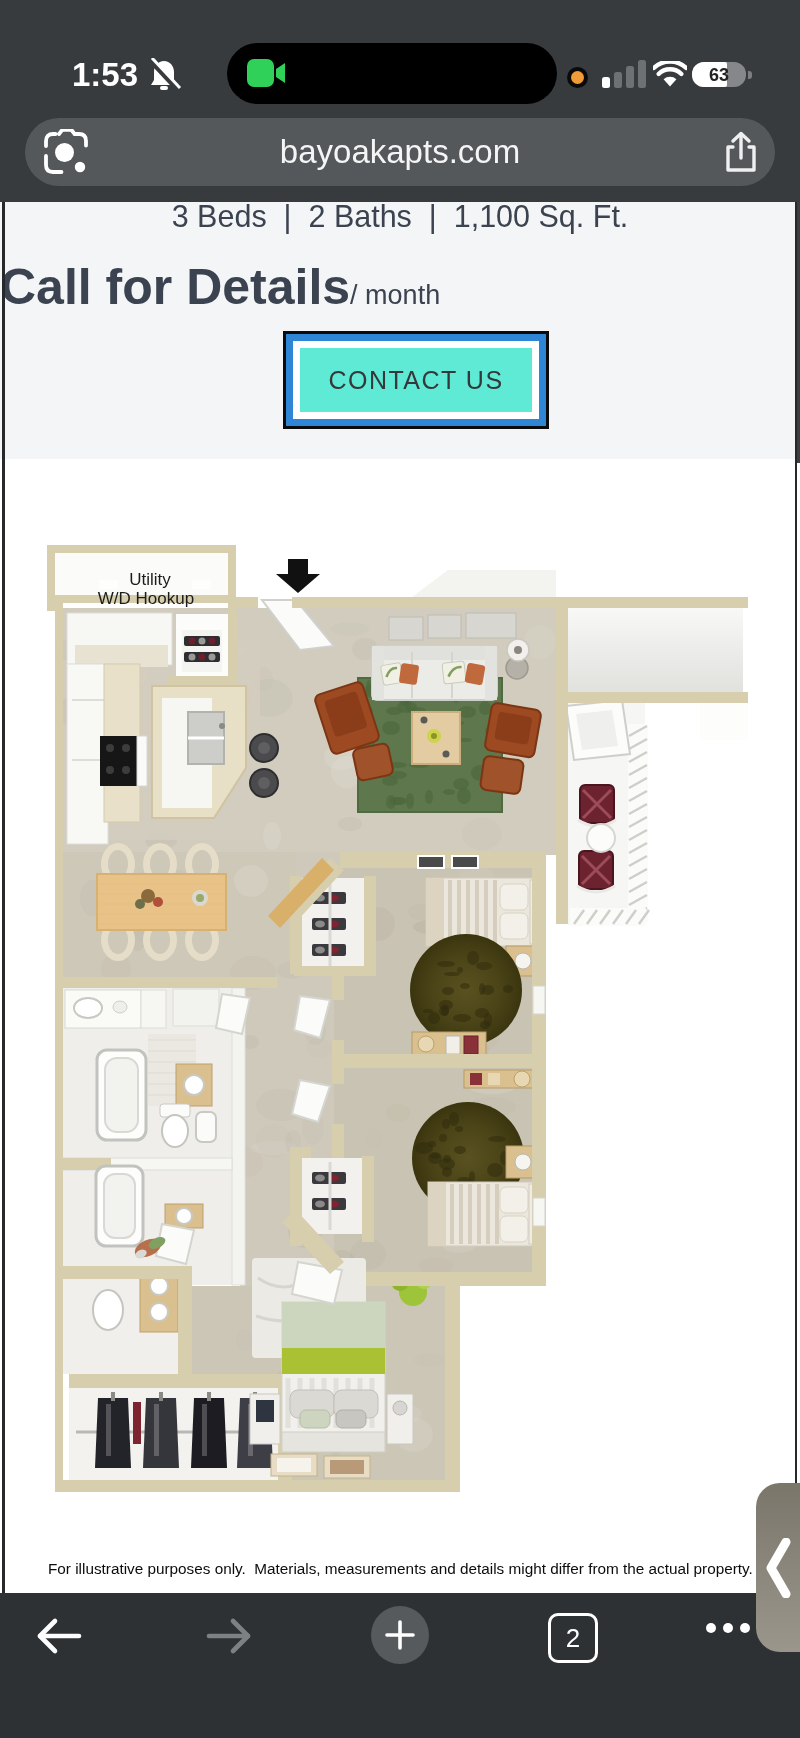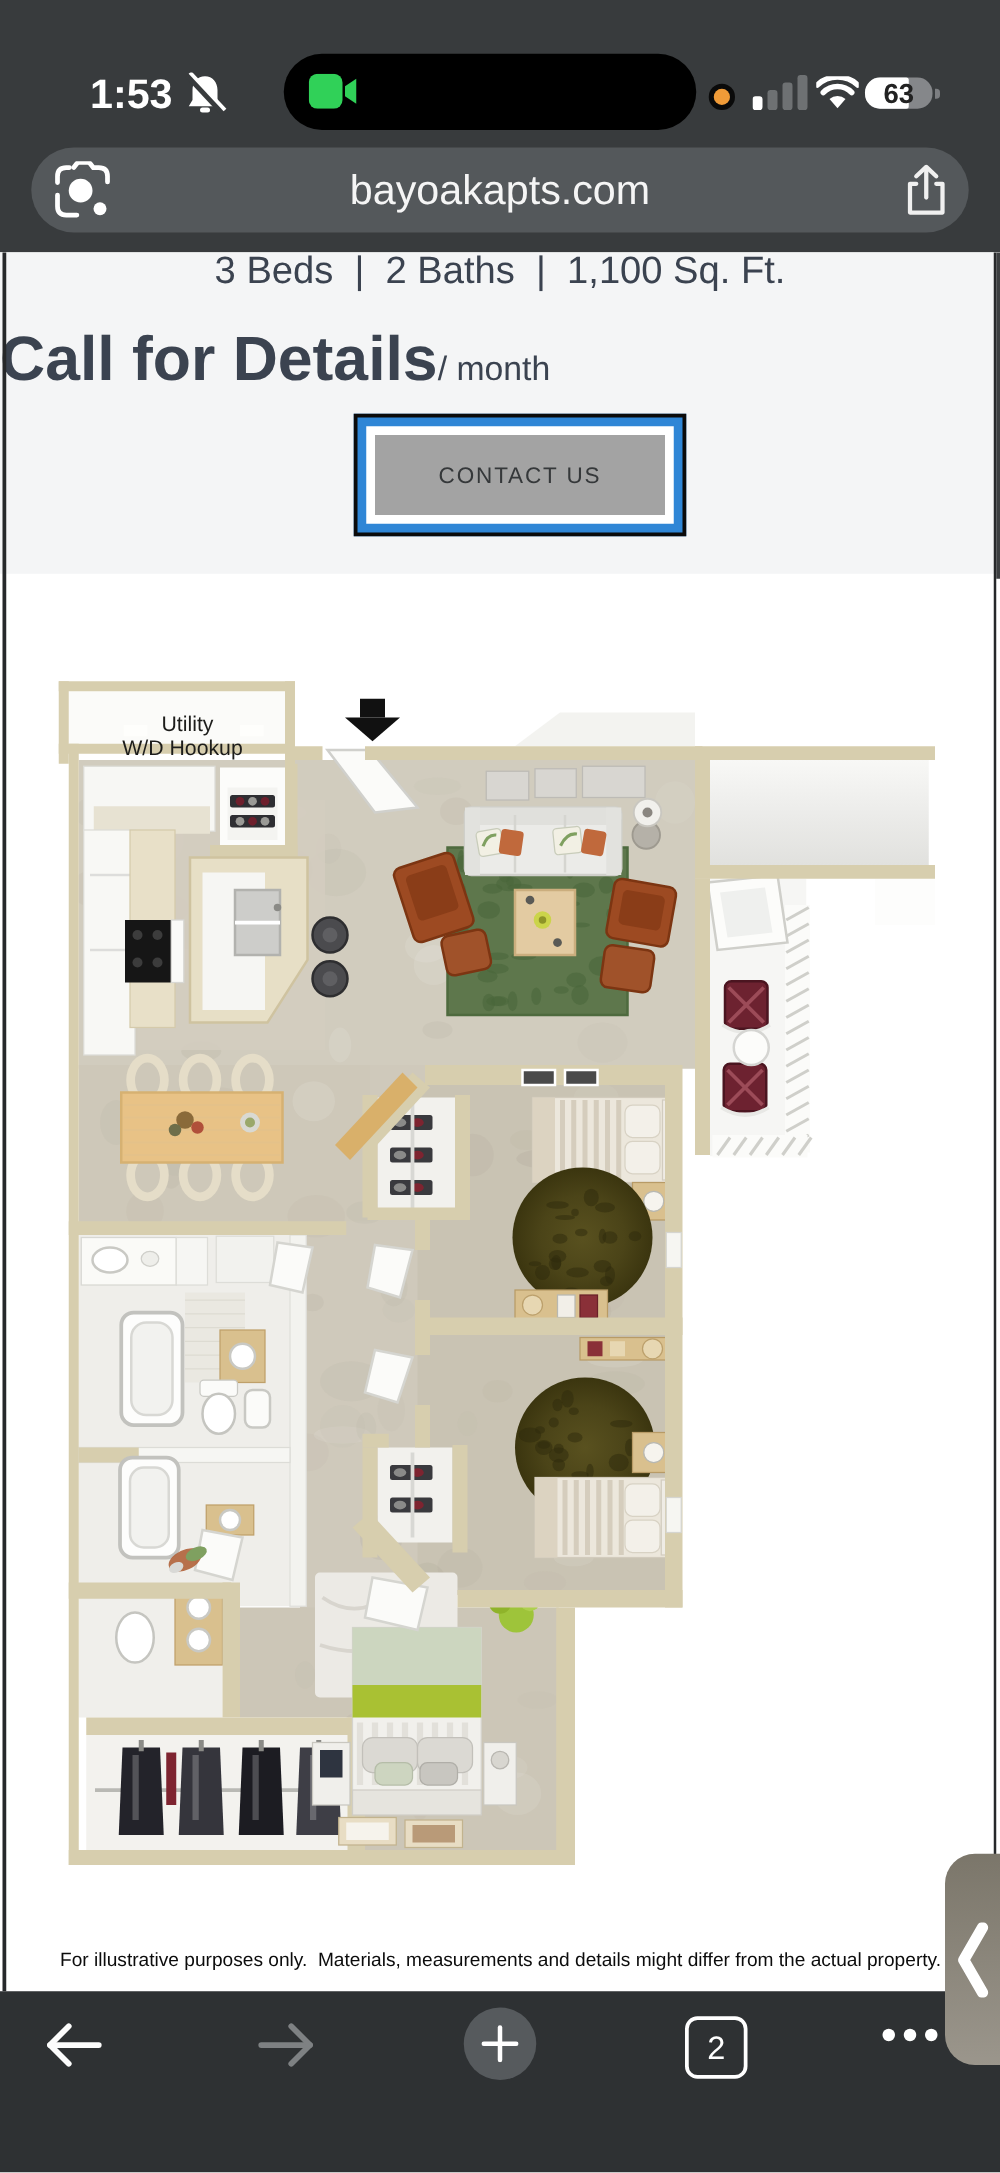--- a/index.html
+++ b/index.html
@@ -11,22 +11,22 @@
   .island{position:absolute;left:227px;top:27px;width:330px;height:61px;background:#000;border-radius:31px;}
   .urlbar{position:absolute;left:25px;top:118px;width:750px;height:68px;background:#54585b;border-radius:34px;}
   .urltext{position:absolute;left:0;top:15px;width:750px;text-align:center;color:#f5f5f5;font-size:33px;font-weight:400;}
   .content{position:absolute;left:0;top:202px;width:800px;height:1391px;background:#fff;}
   .hero{position:absolute;left:0;top:0;width:800px;height:257px;background:#f4f5f6;}
   .beds{position:absolute;left:0;top:0px;width:800px;text-align:center;color:#3b4350;font-size:30.5px;}
   .call{position:absolute;left:0;top:56px;width:740px;text-align:left;color:#3b4350;font-size:50px;font-weight:700;letter-spacing:0px;}
   .callsmall{font-size:27px;font-weight:400;letter-spacing:0;}
   .btn{position:absolute;left:283px;top:129px;width:260px;height:92px;background:#2f86d6;border:3px solid #0b0b0b;}
   .btn-in{position:absolute;left:7px;top:7px;right:7px;bottom:7px;background:#fff;}
-  .btn-core{position:absolute;left:7px;top:7px;right:7px;bottom:7px;background:#a3a3a3;
-            display:flex;align-items:center;justify-content:center;color:#35383a;font-size:18px;letter-spacing:1.5px;}
+  .btn-core{position:absolute;left:7px;top:7px;right:7px;bottom:7px;background:#5eead4;
+            display:flex;align-items:center;justify-content:center;color:#35383a;font-size:25px;letter-spacing:1.5px;}
   .edgeL{position:absolute;left:2px;top:202px;width:2.5px;height:1391px;background:#26282a;}
   .edgeR{position:absolute;left:795px;top:202px;width:2px;height:1391px;background:#26282a;}
   .scrollthumb{position:absolute;left:797px;top:202px;width:3px;height:261px;background:#3c3f41;}
   .disclaimer{position:absolute;left:48px;top:1334px;color:#0c0c0c;font-size:15.3px;white-space:nowrap;margin-top:24px;}
   .toolbar{position:absolute;left:0;top:1593px;width:800px;height:145px;background:#2e3133;}
   .sidetab{position:absolute;left:756px;top:1483px;width:44px;height:169px;border-radius:24px 0 0 24px;
            background:linear-gradient(#7b766a,#9b968c);}
 </style>
 </head>
 <body>
@@ -52,21 +52,21 @@
       <rect x="24" y="6" width="8" height="22" rx="2.5" fill="#6e7173"></rect>
       <rect x="36" y="0" width="8" height="28" rx="2.5" fill="#6e7173"></rect>
     </svg>
     <svg style="position:absolute;left:653px;top:45px" width="34" height="26" viewBox="0 0 34 26">
       <path d="M17 25.5 L10.6 18.2 A9.5 9.5 0 0 1 23.4 18.2 Z" fill="#fff"></path>
       <path d="M5.6 13.0 A16 16 0 0 1 28.4 13.0" fill="none" stroke="#fff" stroke-width="4.4" stroke-linecap="round"></path>
       <path d="M0.8 7 A23.5 23.5 0 0 1 33.2 7" fill="none" stroke="#fff" stroke-width="4.4" stroke-linecap="round"></path>
     </svg>
     <div style="position:absolute;left:692px;top:46px;width:54px;height:25px;border-radius:12px;background:#85878a;"></div>
     <div style="position:absolute;left:692px;top:46px;width:35px;height:25px;border-radius:12px 2px 2px 12px;background:#fff;"></div>
-    <div style="position:absolute;left:692px;top:46px;width:54px;height:25px;text-align:center;color:#222;font-size:22px;font-weight:700;line-height:26px;">63</div>
+    <div style="position:absolute;left:692px;top:46px;width:54px;height:25px;text-align:center;color:#222;font-size:18px;font-weight:700;line-height:26px;">63</div>
     <div style="position:absolute;left:748px;top:55px;width:4px;height:8px;border-radius:0 3px 3px 0;background:#7c7e81;"></div>
   </div>
   <div class="urlbar">
     <div class="urltext">bayoakapts.com</div>
     <svg style="position:absolute;left:17px;top:11px" width="48" height="48" viewBox="0 0 48 48">
       <g fill="none" stroke="#fff" stroke-width="3.8" stroke-linecap="round">
         <path d="M4 17 L4 12 Q4 5 11 5 L13.5 5"></path>
         <path d="M17 5 L19.5 1.8 Q20.3 0.8 21.6 0.8 L28 0.8 Q29.3 0.8 30.1 1.8 L32.6 5 L37 5 Q44 5 44 12 L44 16.5"></path>
         <path d="M4 27 L4 36 Q4 43 11 43 L19.5 43"></path>
       </g>

